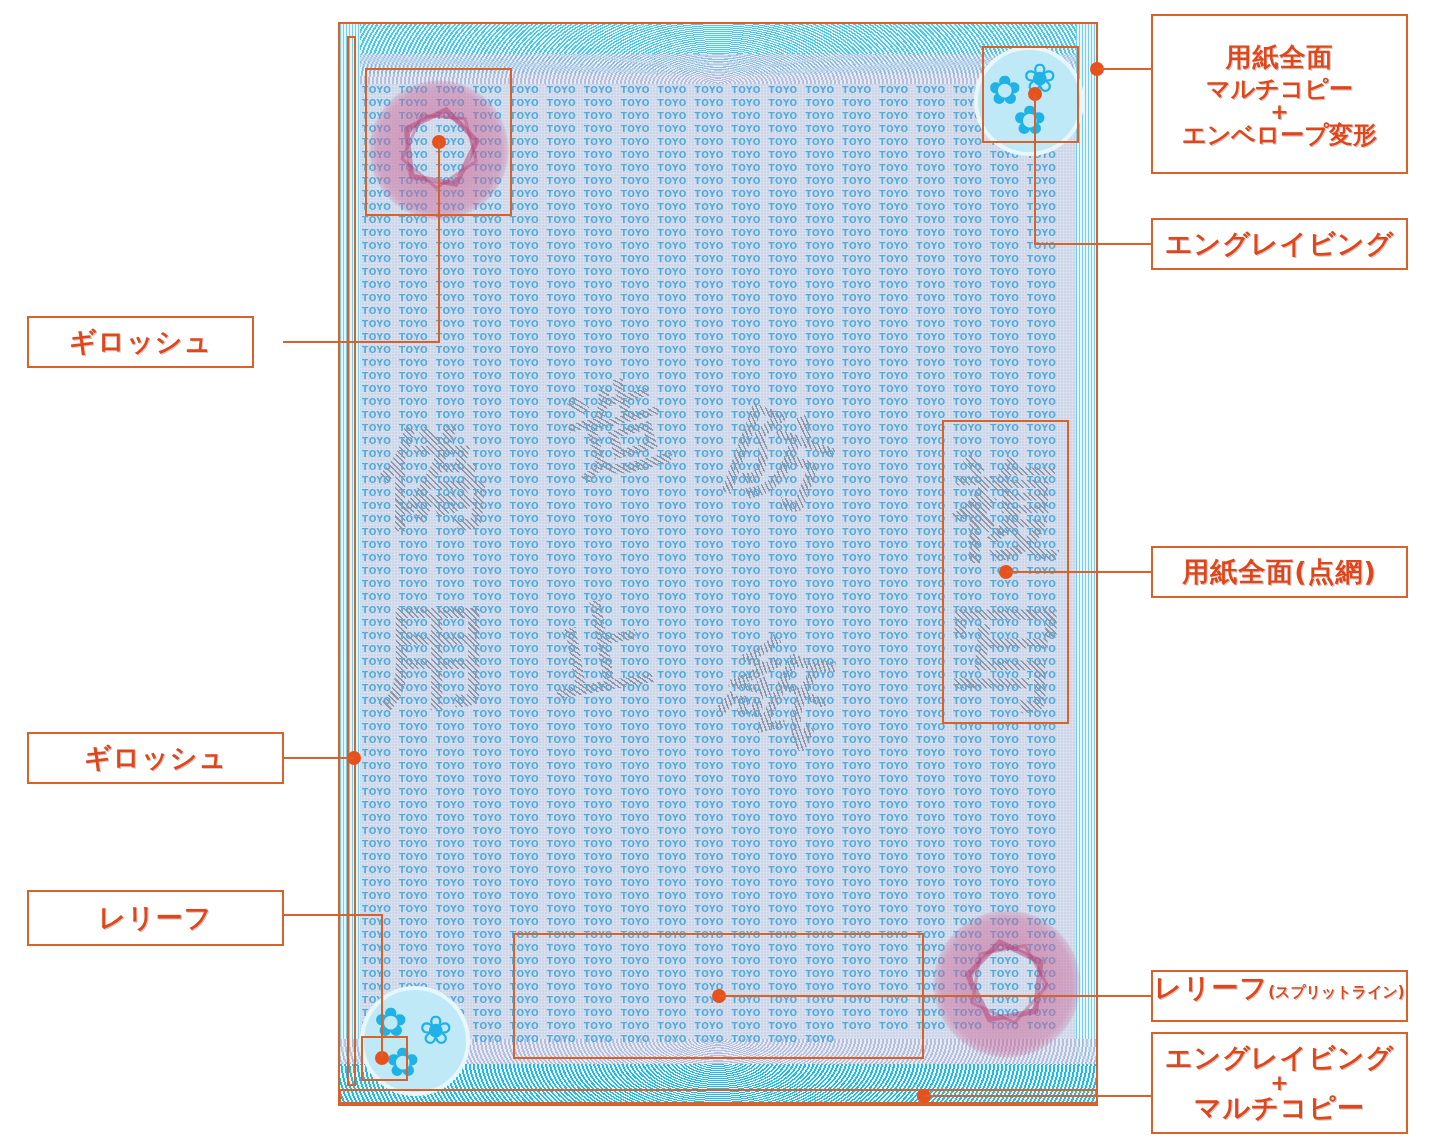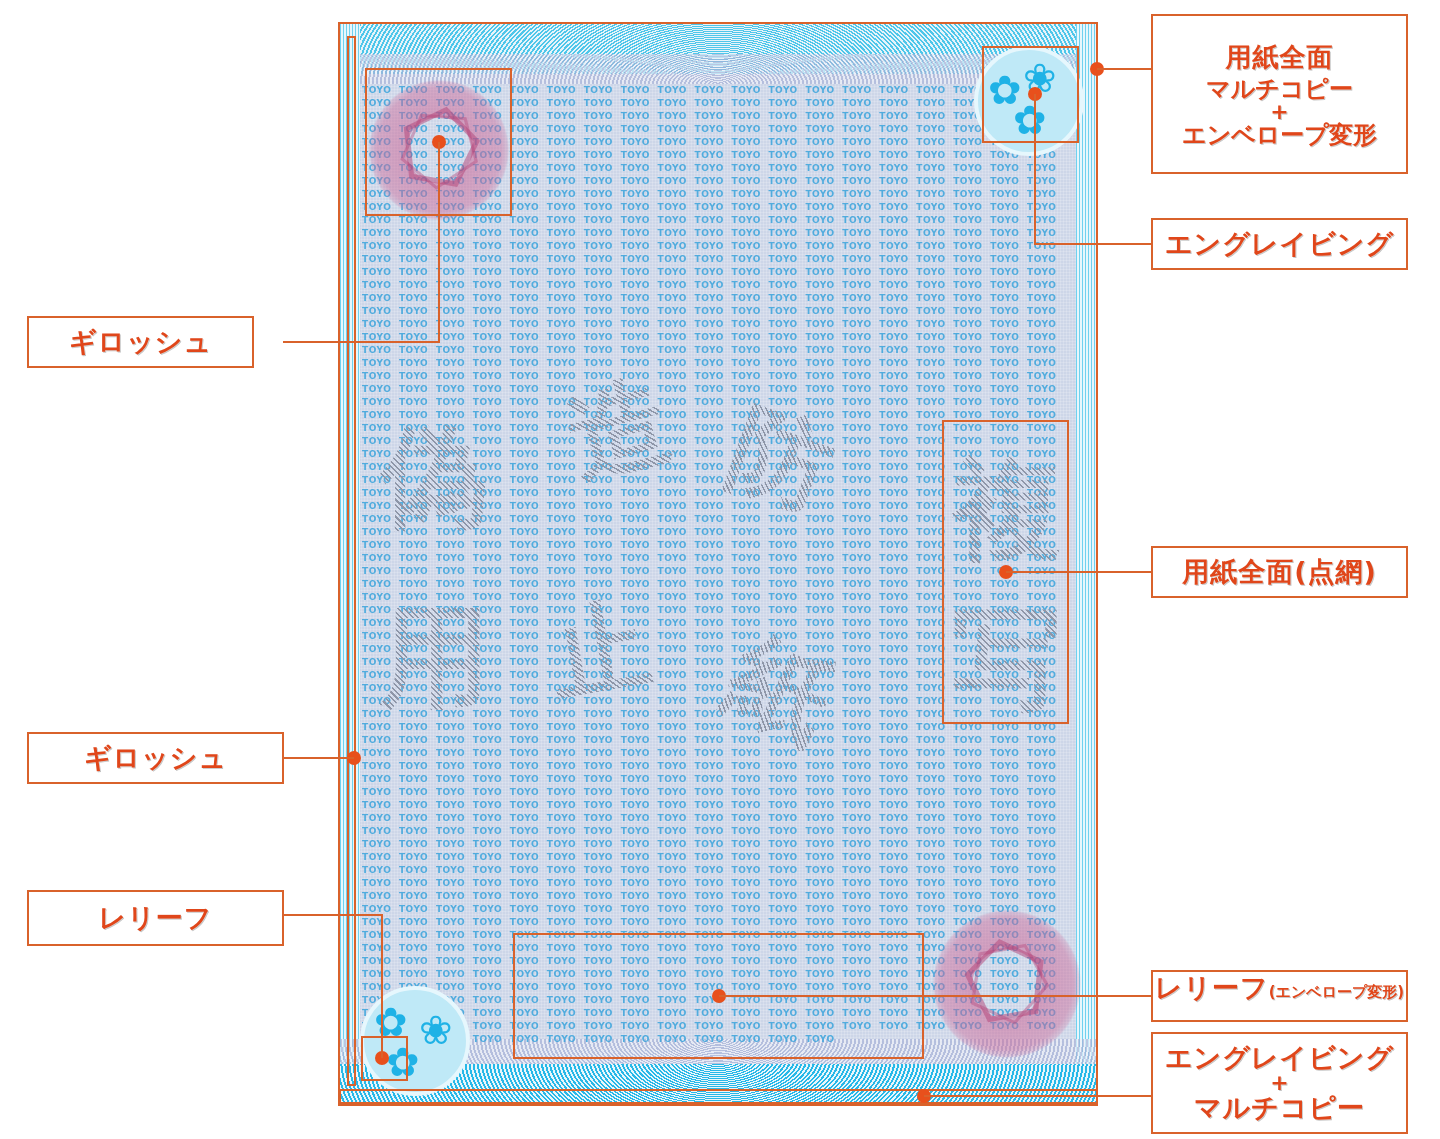--- a/index.html
+++ b/index.html
@@ -150,20 +150,20 @@
 <div class="label-box" style="left:27px;top:732px;width:257px;height:52px;">
   <span class="t">ギロッシュ</span>
 </div>
 
 <div class="label-box" style="left:27px;top:890px;width:257px;height:56px;">
   <span class="t">レリーフ</span>
 </div>
 
 <div class="label-box" style="left:1151px;top:970px;width:257px;height:52px;flex-direction:row;align-items:baseline;">
   <span class="t">レリーフ</span>
-  <span class="small">(エンベロープ変形)</span>
+  <span class="small">(スプリットライン)</span>
 </div>
 
 <div class="label-box" style="left:1151px;top:1032px;width:257px;height:102px;">
   <span class="t">エングレイビング</span>
   <span class="p">+</span>
   <span class="t">マルチコピー</span>
 </div>
 
 </body></html>

